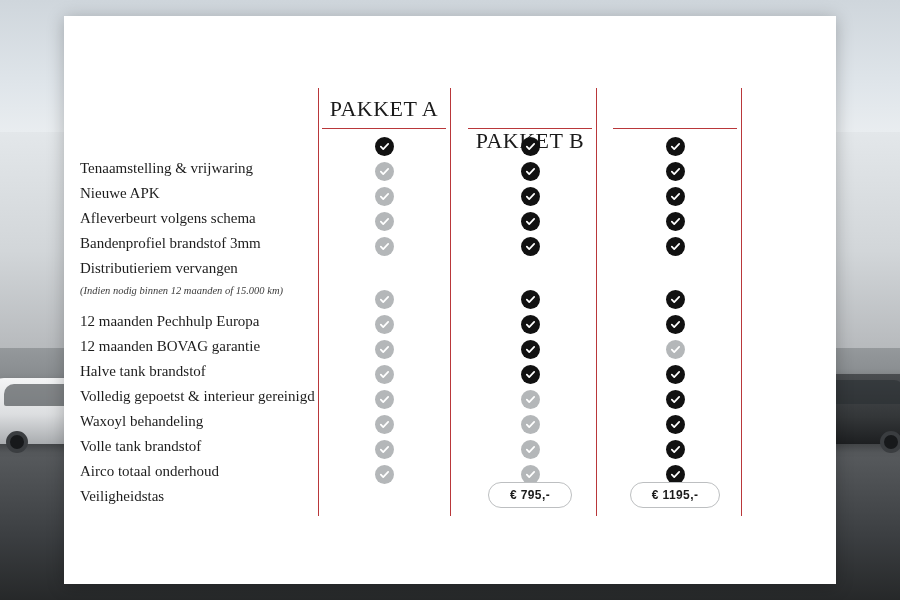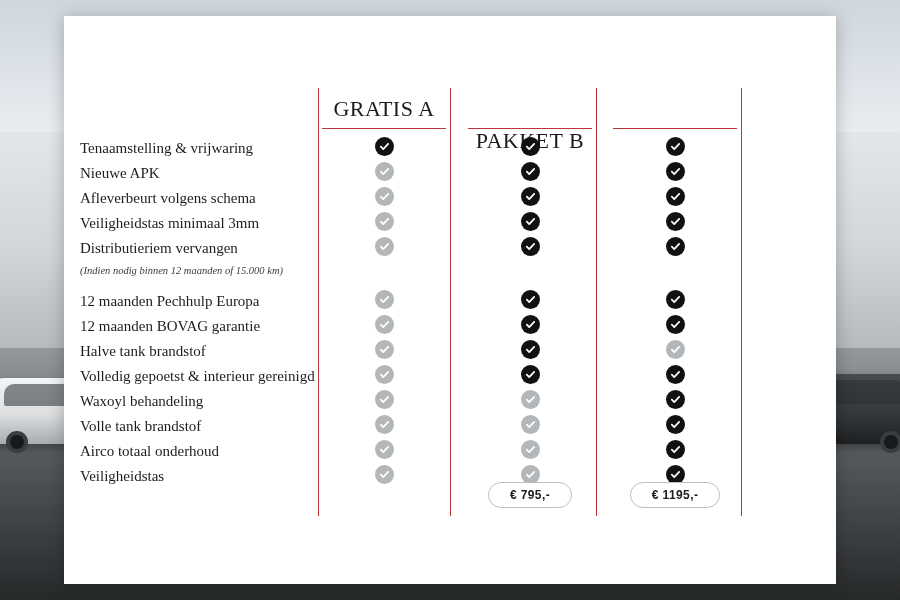--- a/index.html
+++ b/index.html
@@ -99,20 +99,21 @@
     text-align: center; font-family: "Liberation Serif", serif;
   }
   .head-rule {
     position: absolute; height: 1px; background: #b9373a;
   }
 
   .feature {
     position: absolute; left: 16px;
     font-size: 15px; color: #1d1d1d; white-space: nowrap;
     font-family: "Liberation Serif", serif;
+    margin-top: 20px;
   }
   .feature.note {
     font-size: 10.5px; font-style: italic; color: #3a3a3a;
   }
 
   .mark {
     position: absolute; width: 19px; height: 19px; border-radius: 50%;
     display: flex; align-items: center; justify-content: center;
   }
   .mark.on  { background: #111; }
@@ -170,21 +171,21 @@
         <div class="wheel" style="right:18px"></div>
     </div>
   </div>
 
   <div class="card">
     <div class="card-inner" id="card-inner">
         <div class="vline" style="left: 254px;"></div>
         <div class="vline" style="left: 386px;"></div>
         <div class="vline" style="left: 532px;"></div>
         <div class="vline" style="left: 677px;"></div>
-        <div class="col-head" style="left: 254px; width: 132px;">GRATIS A</div>
+        <div class="col-head" style="left: 254px; width: 132px;">PAKKET A</div>
         <div class="head-rule" style="left: 258px; width: 124px; top: 112px;"></div>
         <div class="col-head" style="left: 400px; width: 132px; margin-top: 32px;">PAKKET B</div>
         <div class="head-rule" style="left: 404px; width: 124px; top: 112px;"></div>
         <div class="head-rule" style="left: 549px; width: 124px; top: 112px;"></div>
         <div class="feature" style="top: 124px;">Tenaamstelling &amp; vrijwaring</div>
         <div class="mark on" style="left: 311px; top: 121px;">
           <svg width="11" height="11" viewBox="0 0 12 12">
             <path d="M2 6.2 L4.6 8.8 L10 3.2" fill="none" stroke="#fff" stroke-width="1.9" stroke-linecap="round" stroke-linejoin="round"></path>
           </svg>
         </div>
@@ -223,21 +224,21 @@
         <div class="mark on" style="left: 457px; top: 171px;">
           <svg width="11" height="11" viewBox="0 0 12 12">
             <path d="M2 6.2 L4.6 8.8 L10 3.2" fill="none" stroke="#fff" stroke-width="1.9" stroke-linecap="round" stroke-linejoin="round"></path>
           </svg>
         </div>
         <div class="mark on" style="left: 602px; top: 171px;">
           <svg width="11" height="11" viewBox="0 0 12 12">
             <path d="M2 6.2 L4.6 8.8 L10 3.2" fill="none" stroke="#fff" stroke-width="1.9" stroke-linecap="round" stroke-linejoin="round"></path>
           </svg>
         </div>
-        <div class="feature" style="top: 199px;">Veiligheidstas minimaal 3mm</div>
+        <div class="feature" style="top: 199px;">Bandenprofiel brandstof 3mm</div>
         <div class="mark off" style="left: 311px; top: 196px;">
           <svg width="11" height="11" viewBox="0 0 12 12">
             <path d="M2 6.2 L4.6 8.8 L10 3.2" fill="none" stroke="#fff" stroke-width="1.9" stroke-linecap="round" stroke-linejoin="round"></path>
           </svg>
         </div>
         <div class="mark on" style="left: 457px; top: 196px;">
           <svg width="11" height="11" viewBox="0 0 12 12">
             <path d="M2 6.2 L4.6 8.8 L10 3.2" fill="none" stroke="#fff" stroke-width="1.9" stroke-linecap="round" stroke-linejoin="round"></path>
           </svg>
         </div>

